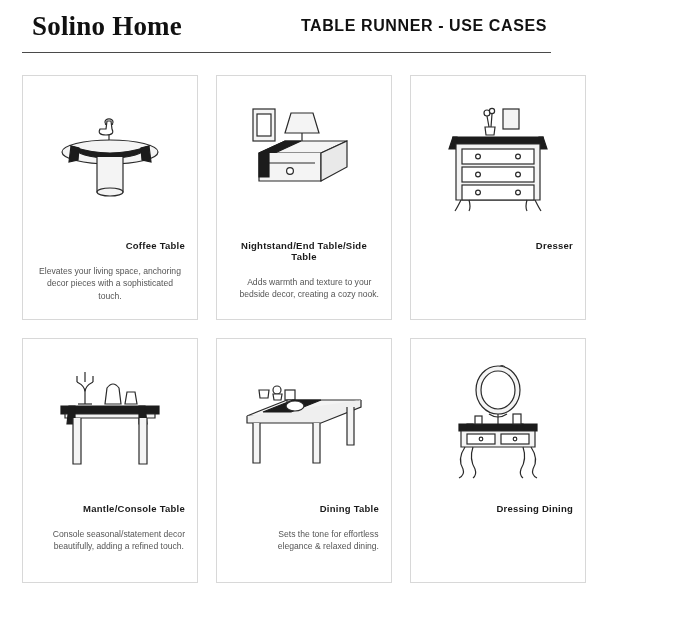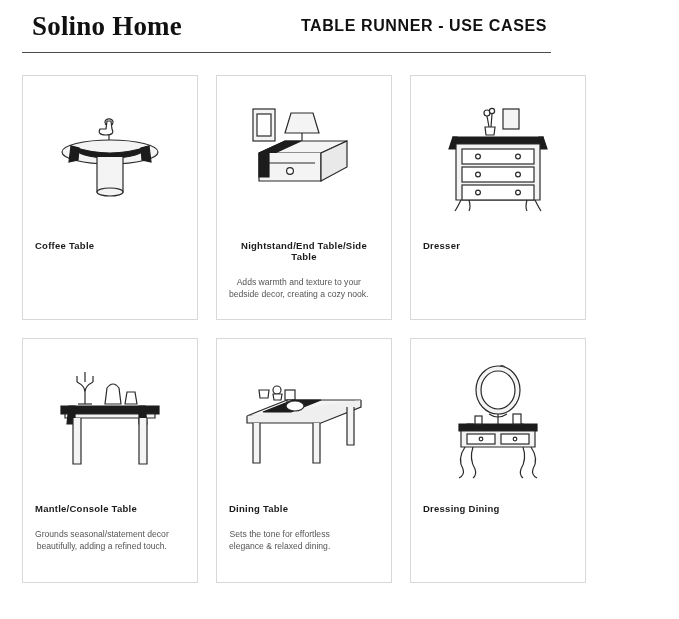--- a/index.html
+++ b/index.html
@@ -55,21 +55,21 @@
     column-gap: 18px;
     row-gap: 18px;
     padding: 22px 4px 0 4px;
   }
   .card {
     border: 1px solid #d8d8d8;
     background: #fff;
     height: 245px;
     display: flex;
     flex-direction: column;
-    align-items: flex-start;
+    align-items: flex-end;
     padding: 10px 12px 12px 12px;
   }
   .art {
     flex: 0 0 150px;
     height: 150px;
     width: 100%;
     display: flex;
     align-items: center;
     justify-content: center;
   }
@@ -122,20 +122,22 @@
             <path d="M36 55 l-2 16 l9 -2 l1 -12 z" fill="#1c1c1c" stroke="#1c1c1c"></path>
 
             <path d="M114 55 l2 16 l-9 -2 l-1 -12 z" fill="#1c1c1c" stroke="#1c1c1c"></path>
 
             <path d="M62 66 v35 h26 v-35" fill="#f4f4f4"></path>
             <ellipse cx="75" cy="101" rx="13" ry="4" fill="#f4f4f4"></ellipse>
           </g>
         </svg>
       </div>
       <div class="card-title">Coffee Table</div>
+      <div class="card-desc">Elevates your living space, anchoring
+decor pieces with a sophisticated touch.</div>
     </div>
 
     <div class="card">
       <div class="art">
         <svg width="150" height="140" viewBox="0 0 150 140">
           <g fill="none" stroke="#2a2a2a" stroke-width="1.2">
 
             <rect x="24" y="18" width="22" height="32" fill="#f4f4f4"></rect>
             <rect x="28" y="23" width="14" height="22" fill="#fff"></rect>
 
@@ -216,21 +218,21 @@
 
             <path d="M34 52 l-2 18 h8 l0 -18 z" fill="#1c1c1c" stroke="#1c1c1c"></path>
             <path d="M110 52 l2 18 h-8 l0 -18 z" fill="#1c1c1c" stroke="#1c1c1c"></path>
 
             <path d="M38 64 v46 h8 v-46" fill="#f4f4f4"></path>
             <path d="M104 64 v46 h8 v-46" fill="#f4f4f4"></path>
           </g>
         </svg>
       </div>
       <div class="card-title">Mantle/Console Table</div>
-      <div class="card-desc">Grounds seasonal/statement decor
+      <div class="card-desc">Console seasonal/statement decor
 beautifully, adding a refined touch.</div>
     </div>
 
     <div class="card">
       <div class="art">
         <svg width="150" height="140" viewBox="0 0 150 140">
           <g fill="none" stroke="#2a2a2a" stroke-width="1.2">
 
             <path d="M30 36 h10 l-1 8 h-8 z" fill="#fff"></path>
             <circle cx="48" cy="36" r="4" fill="#fff"></circle>

